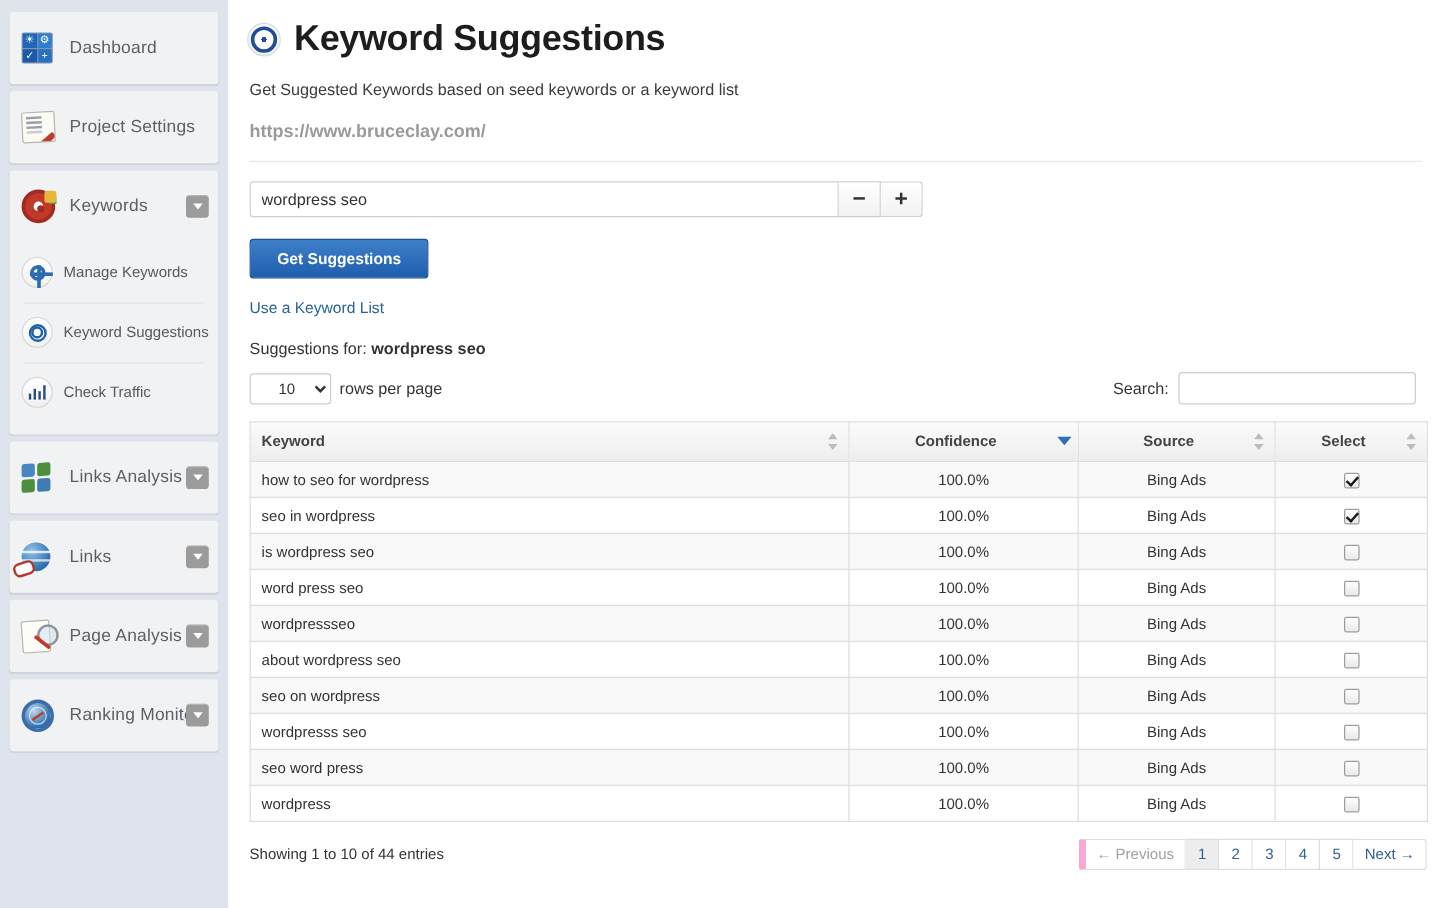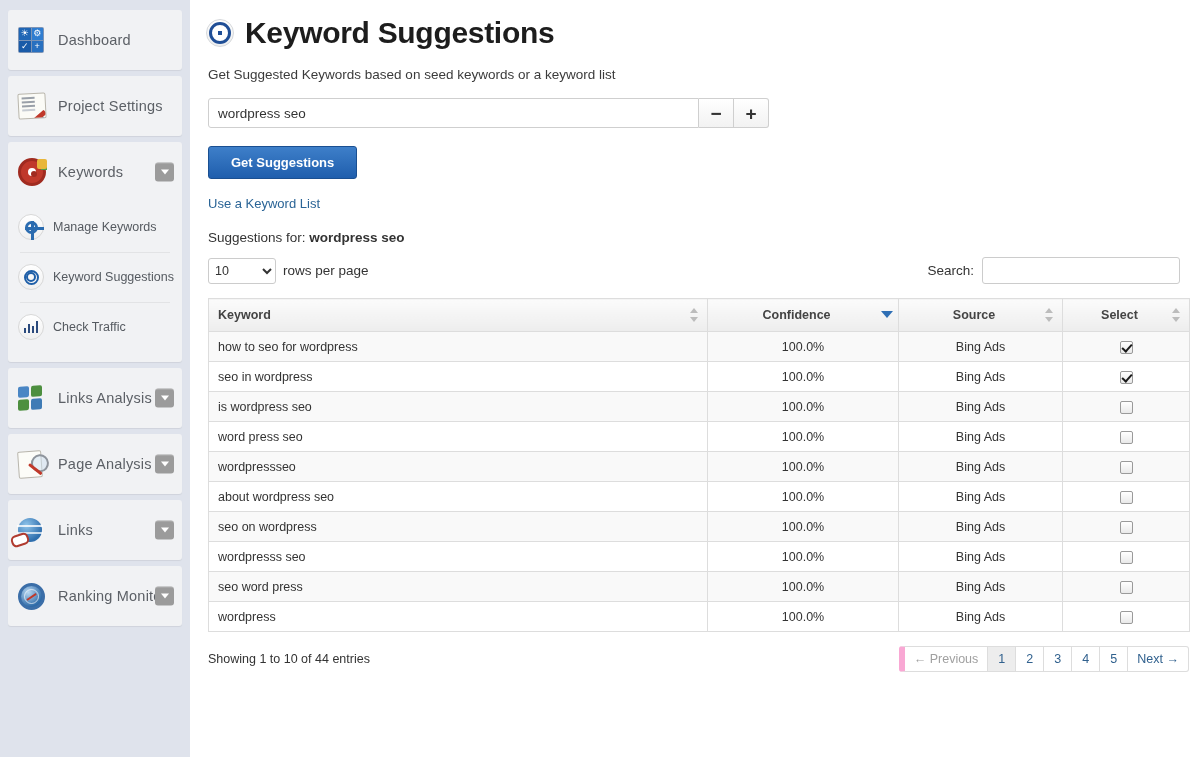--- a/index.html
+++ b/index.html
@@ -368,21 +368,21 @@
     margin: 12px 0 0 2px;
     padding-right: 5px;
   }
   .rpp { display: flex; align-items: center; gap: 7px; }
   .rpp select {
     width: 68px; height: 26px;
     border: 1px solid #cccccc;
     border-radius: 3px;
     font-size: 12.5px;
     color: #333;
-    padding-left: 2px;
+    padding-left: 19px;
     background: #fff;
     font-family: "Liberation Sans", sans-serif;
   }
   .rpp-label { font-size: 13.5px; color: #333; text-align: center; }
   .search-wrap { display: flex; align-items: center; gap: 8px; }
   .search-label { font-size: 13.5px; color: #333; }
   .search-input {
     width: 198px; height: 27px;
     border: 1px solid #cccccc;
     border-radius: 3px;
@@ -577,63 +577,64 @@
         <div class="nav-label">Links Analysis</div>
         <div class="caret-btn">
             <i></i>
           </div>
       </div>
     </div>
 
     <div class="nav-block">
       <div class="nav-top">
         <div class="ico">
+          <div class="ico-links"></div>
+        </div>
+        <div class="nav-label">Links</div>
+        <div class="caret-btn">
+            <i></i>
+          </div>
+      </div>
+    </div>
+
+    <div class="nav-block">
+      <div class="nav-top">
+        <div class="ico">
           <div class="ico-page"></div>
         </div>
         <div class="nav-label">Page Analysis</div>
         <div class="caret-btn">
             <i></i>
           </div>
       </div>
     </div>
 
     <div class="nav-block">
       <div class="nav-top">
         <div class="ico">
-          <div class="ico-links"></div>
-        </div>
-        <div class="nav-label">Links</div>
-        <div class="caret-btn">
-            <i></i>
-          </div>
-      </div>
-    </div>
-
-    <div class="nav-block">
-      <div class="nav-top">
-        <div class="ico">
           <div class="ico-rank"></div>
         </div>
         <div class="nav-label">Ranking Monitor</div>
         <div class="caret-btn">
             <i></i>
           </div>
       </div>
     </div>
 
   </div>
 
   <div class="main">
 
     <div class="title-row">
       <div class="title-icon"></div>
       <h1>Keyword Suggestions</h1>
     </div>
 
     <div class="subtitle">Get Suggested Keywords based on seed keywords or a keyword list</div>
+    <div class="site-url">https://www.bruceclay.com/</div>
 
     <div class="kw-row">
       <input class="kw-input" type="text" value="wordpress seo" style="">
       <div class="step-btn">−</div>
       <div class="step-btn last">+</div>
     </div>
 
     <button class="btn-primary">Get Suggestions</button>
 
     <a class="link-kwlist" href="#">Use a Keyword List</a>

